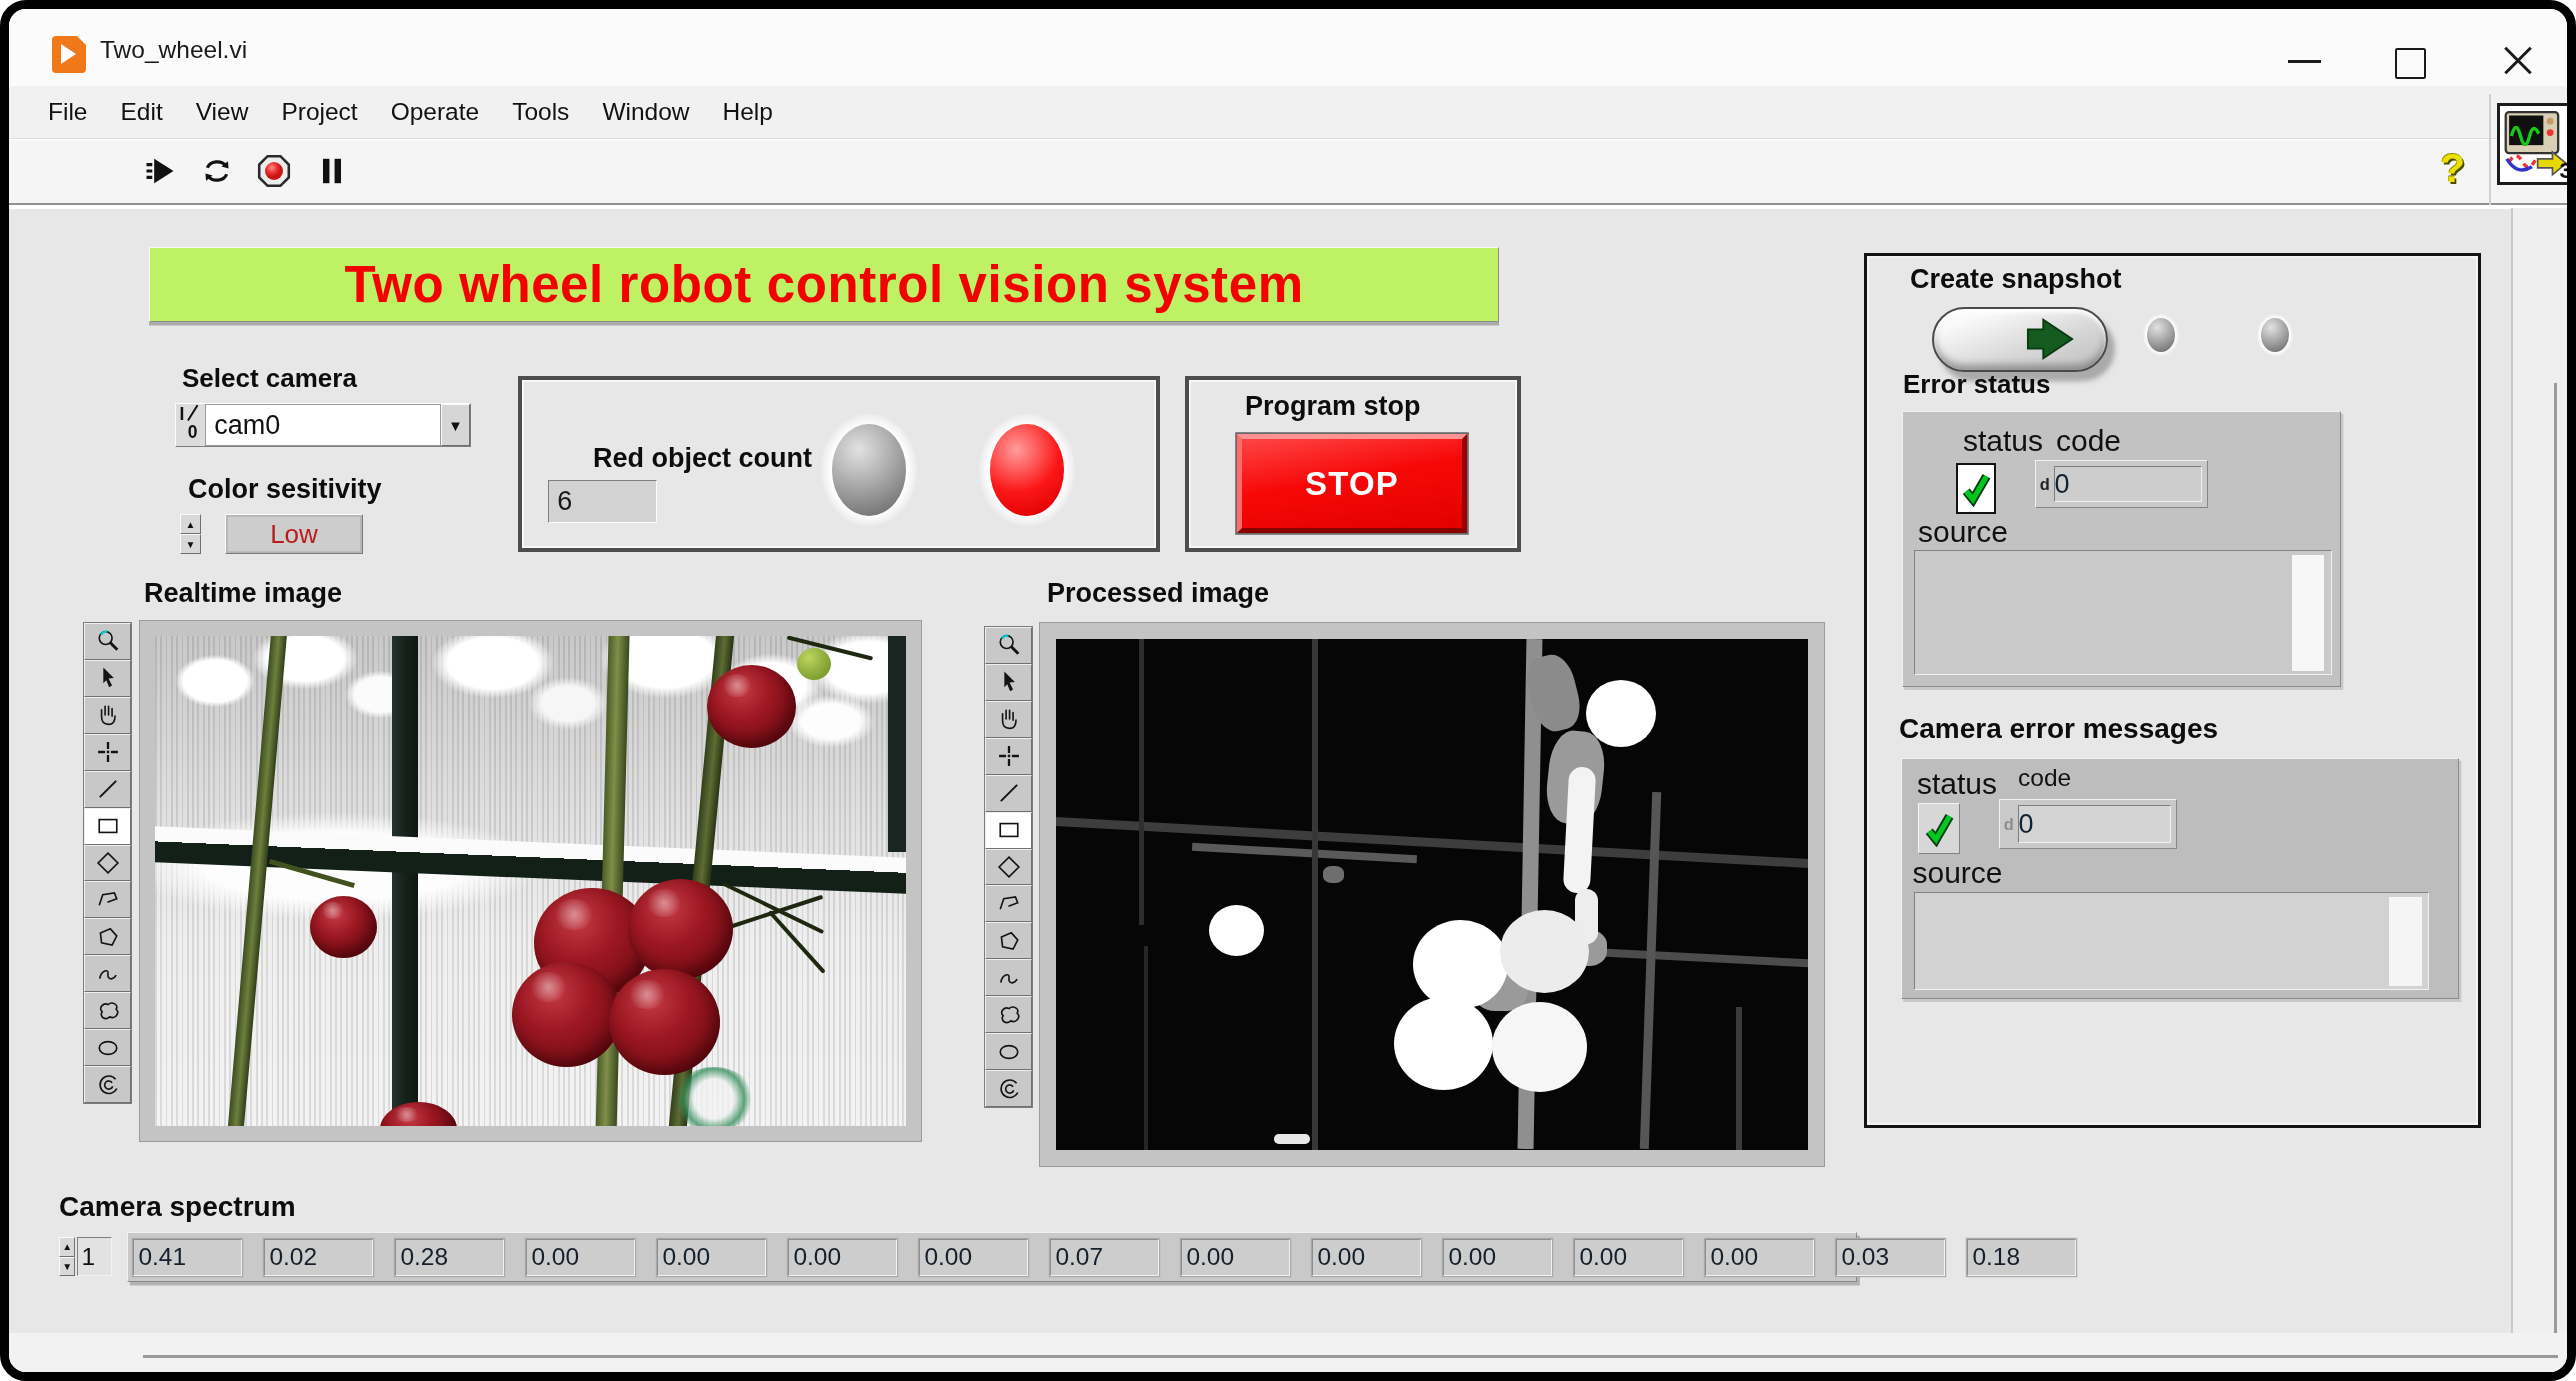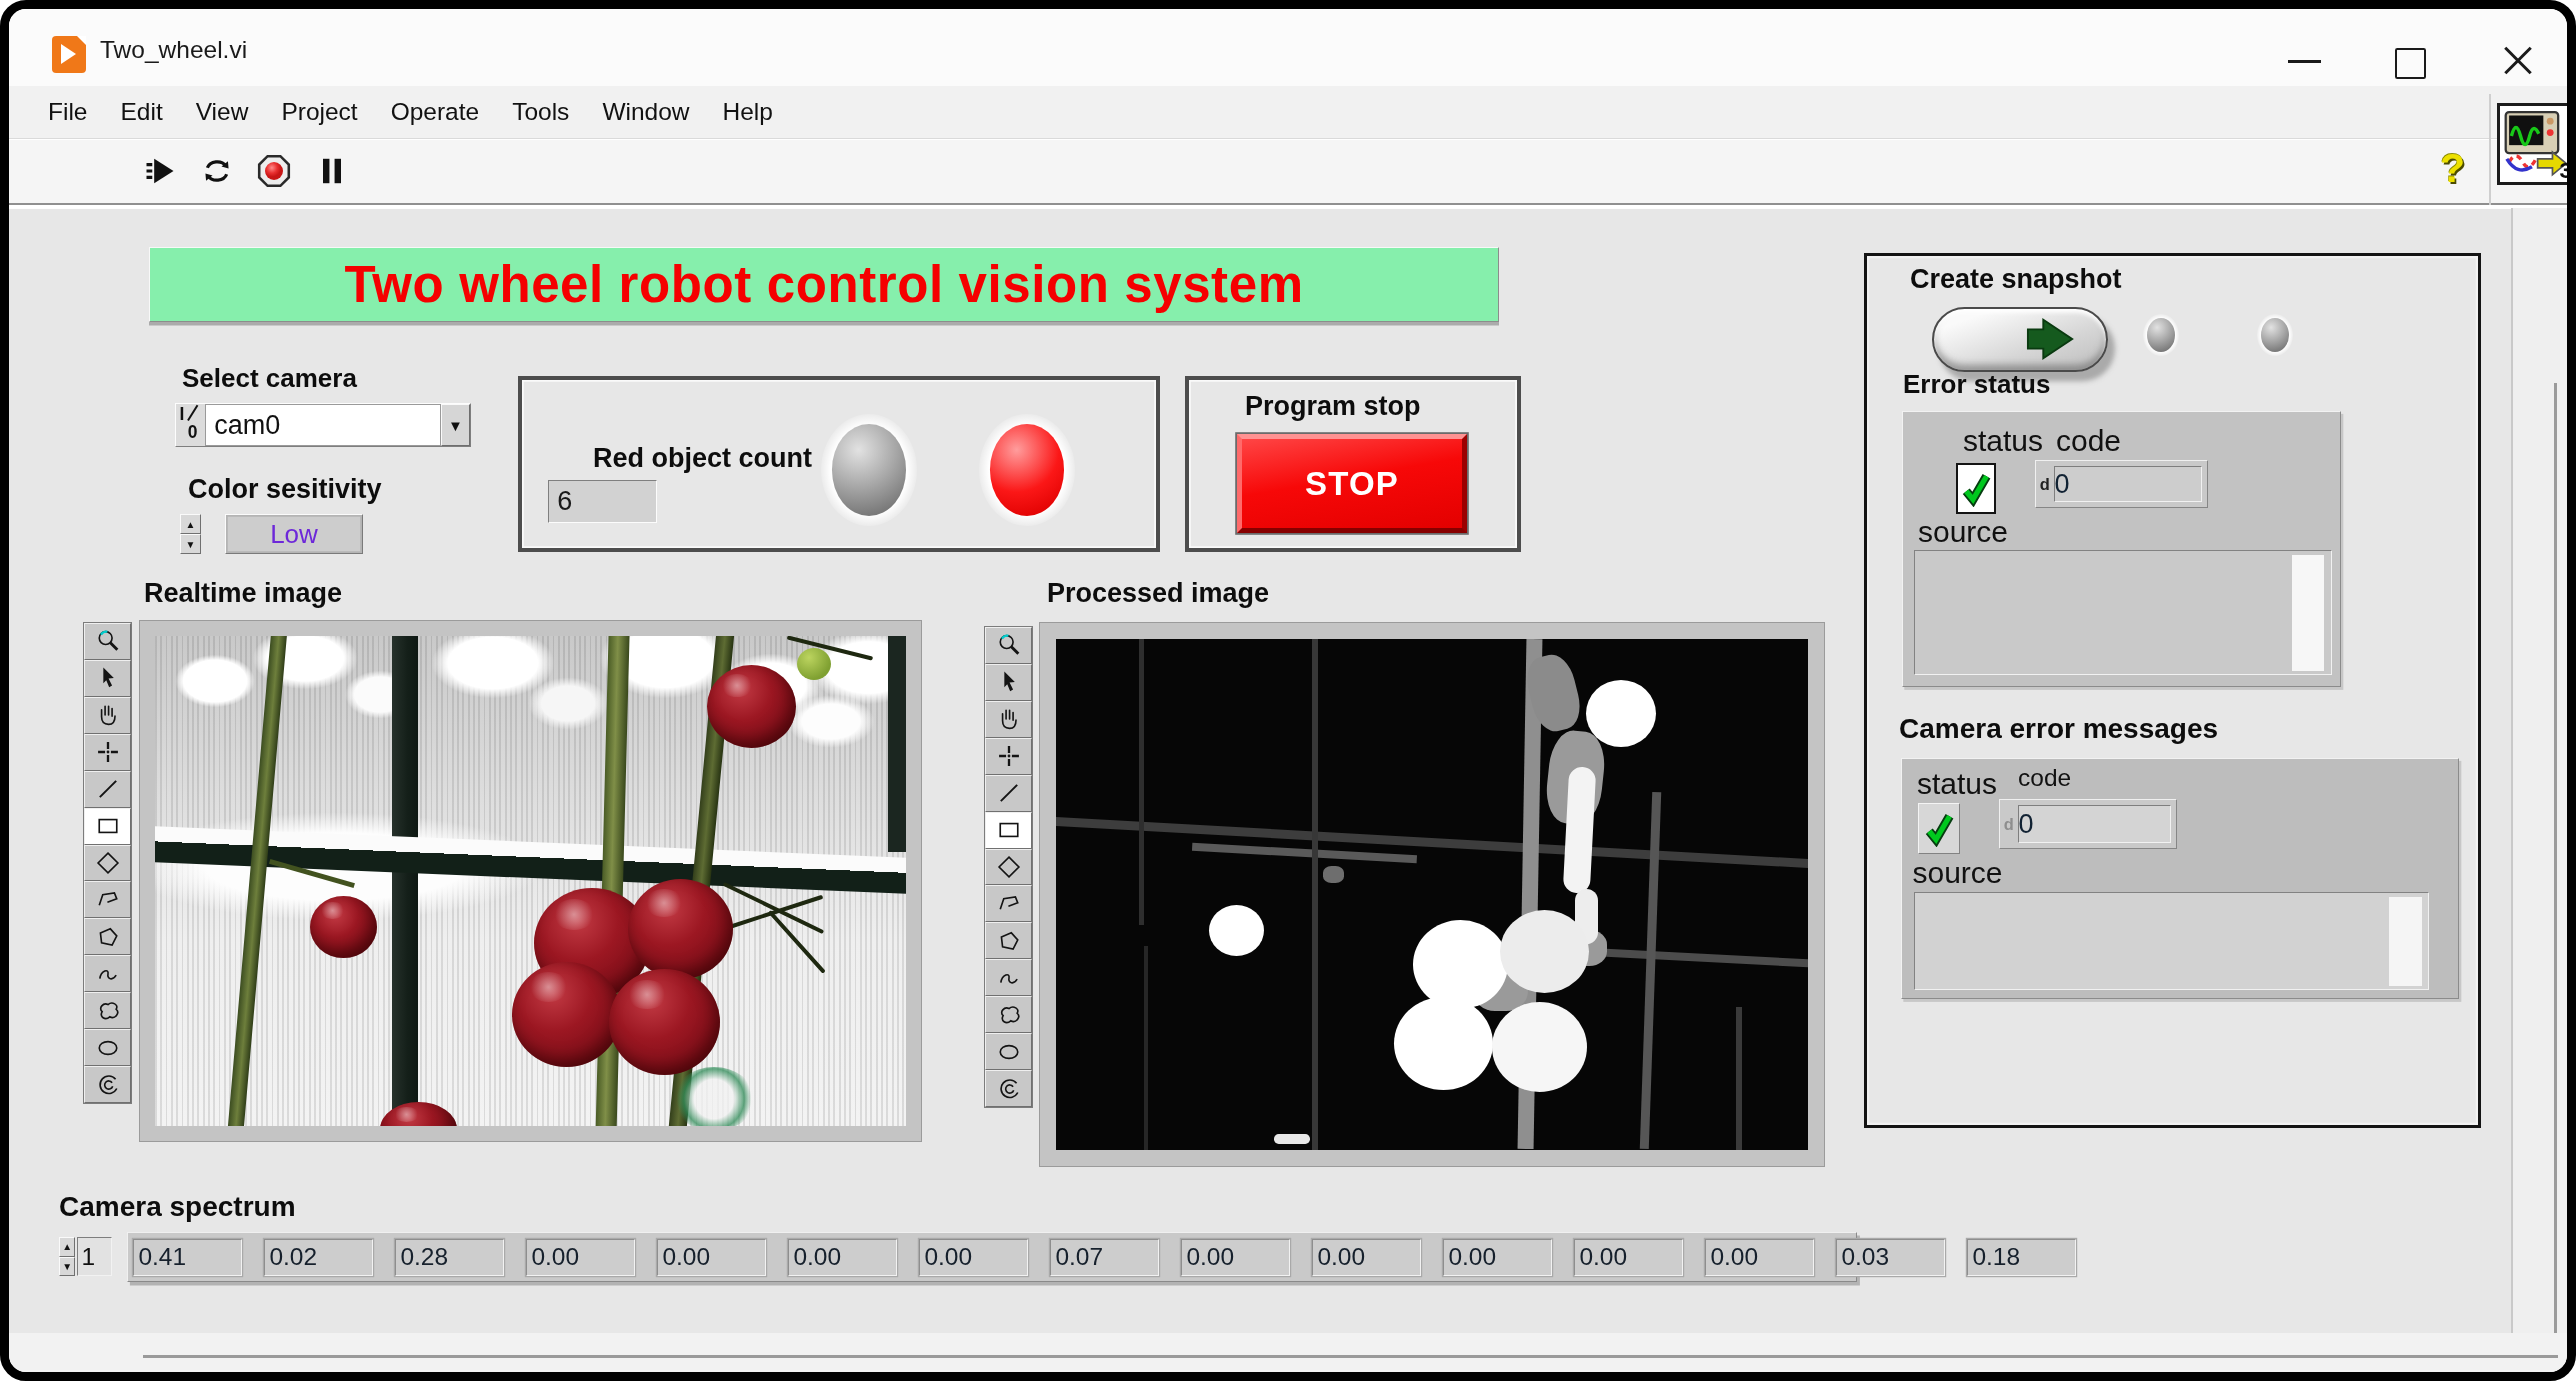--- a/index.html
+++ b/index.html
@@ -39,21 +39,21 @@
   .vibadge{position:absolute;right:1.2px;bottom:-2.3px;font-size:22px;font-weight:bold;color:#111;}
   
   .panel{position:absolute;left:0;top:199px;right:0;height:1126px;background:#e7e7e7;border-top:1.2px solid #fdfdfd;}
   .bottomstrip{position:absolute;left:0;top:1324px;right:0;height:47px;background:#f2f2f2;}
   .hscroll-line{position:absolute;left:134px;top:22px;right:9.3px;height:2.9px;background:#9a9a9a;}
   .right-divider{position:absolute;left:2502px;top:199px;width:1.8px;height:1126px;background:#c9c9c9;}
   .rightstrip{position:absolute;left:2504px;top:199px;right:0;height:1126px;background:#efefef;}
   .vscroll-line{position:absolute;left:41px;top:175px;width:2.9px;height:951px;background:#9a9a9a;}
   .lbl{position:absolute;color:#0d0d0d;font-weight:700;}
   
-  .banner{position:absolute;left:140px;top:238px;width:1350px;height:75px;background:#86efac;
+  .banner{position:absolute;left:140px;top:238px;width:1350px;height:75px;background:#bef264;
     border:1.8px solid;border-color:#f8f8f8 #8c8c8c #8c8c8c #f8f8f8;box-shadow:0 3.5px 0 #ababab;
     display:flex;align-items:center;justify-content:center;}
   .banner span{font-size:51px;font-weight:700;letter-spacing:0.6px;}
   
   .dropdown{position:absolute;left:166px;top:394px;width:296px;height:44px;background:#e9e9e9;
     border:1.8px solid;border-color:#fdfdfd #7e7e7e #7e7e7e #fdfdfd;display:flex;}
   .iobadge{width:29px;background:#dcdcdc;position:relative;font-weight:700;color:#111;}
   .io-top{position:absolute;left:3.5px;top:0px;font-size:17.5px;}
   .io-slash{position:absolute;left:8.2px;top:8.2px;width:17.5px;height:2.3px;background:#111;transform:rotate(-58deg);}
   .io-bot{position:absolute;left:11.7px;top:17.5px;font-size:17.5px;}
@@ -61,21 +61,21 @@
     display:flex;align-items:center;padding-left:8.2px;}
   .ddbtn{width:29px;background:#d6d6d6;border:1.8px solid;border-color:#fafafa #6e6e6e #6e6e6e #fafafa;
     display:flex;align-items:center;justify-content:center;font-size:15px;color:#111;}
   
   .ringctl{position:absolute;left:171px;top:505px;width:183px;height:40px;display:flex;}
   .spincol{width:21px;display:flex;flex-direction:column;}
   .spinbtn{flex:1;background:#d8d8d8;border:1.2px solid;border-color:#fafafa #707070 #707070 #fafafa;
     display:flex;align-items:center;justify-content:center;font-size:10px;color:#111;}
   .ringbody{flex:1;background:#cdcdcd;border:1.8px solid;border-color:#fbfbfb #7a7a7a #7a7a7a #fbfbfb;
     box-shadow:inset 0 0 0 1.8px #b4b4b4;display:flex;align-items:center;justify-content:center;
-    font-size:26px;color:#6d28d9;margin-left:24px;}
+    font-size:26px;color:#b91c1c;margin-left:24px;}
   
   .groupbox{position:absolute;border:4.1px solid #4d4d4d;background:#e7e7e7;box-shadow:inset 0 0 0 1.8px #fafafa;}
   .gb-red{left:509px;top:367px;width:642px;height:176px;}
   .gb-stop{left:1176px;top:367px;width:336px;height:176px;}
   .valbox{position:absolute;background:#d2d2d2;border:1.8px solid;border-color:#7f7f7f #fcfcfc #fcfcfc #7f7f7f;
     font-size:27px;color:#1a1a1a;display:flex;align-items:center;padding-left:8.2px;}
   .led{position:absolute;border-radius:50%;
     background:radial-gradient(ellipse at center,#fff 56%,rgba(255,255,255,0) 74%);}
   .led i{position:absolute;left:11%;top:9%;width:78%;height:82%;border-radius:50%;display:block;}
   .led-off i{background:radial-gradient(circle at 36% 28%,#e2e2e2 0%,#a8a8a8 45%,#7a7a7a 80%,#6d6d6d 100%);}

